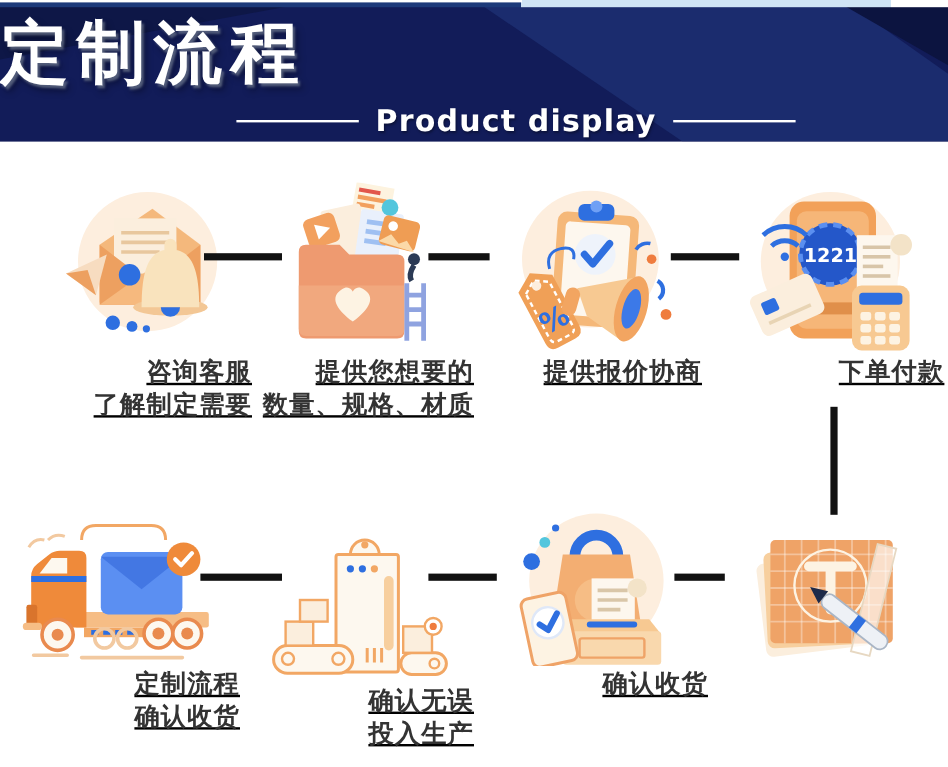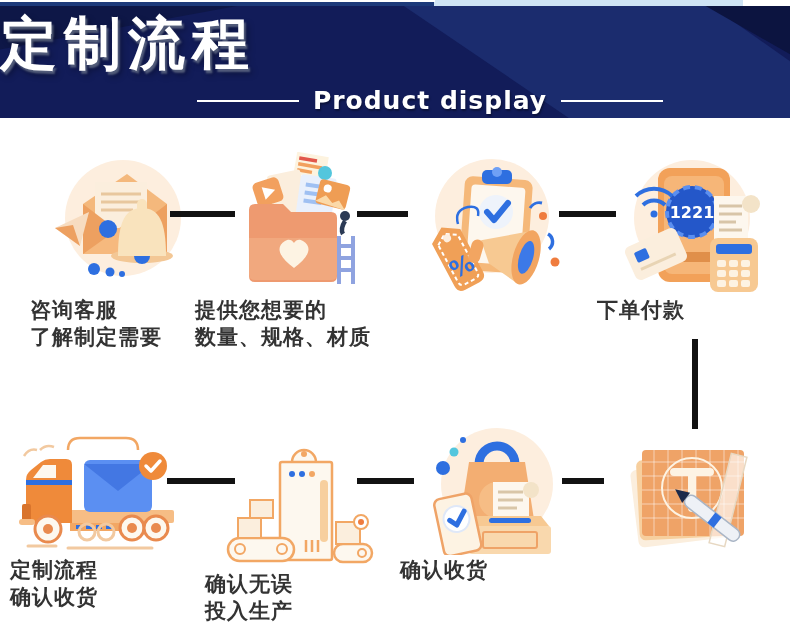--- a/index.html
+++ b/index.html
@@ -15,21 +15,21 @@
              background:linear-gradient(90deg,#1d3a7a 0 55%,#cfe4f5 55% 94%,#ffffff 94% 100%);}
   .top-strip::after{content:"";position:absolute;left:0;top:0;width:55%;height:2px;background:#ffffff;}
   .banner h1{position:absolute;left:0;top:6px;width:728px;margin:0;
              font-size:57px;font-weight:900;letter-spacing:7px;color:#ffffff;
              text-shadow:2px 3px 2px rgba(120,130,150,.65),4px 5px 6px rgba(0,0,0,.35);}
   .subtitle-row{position:absolute;left:0;top:86px;width:790px;display:flex;align-items:center;justify-content:center;gap:14px;padding-left:35px;}
   .subtitle-row .hline{display:inline-block;width:102px;height:2px;background:#ffffff;}
   .subtitle-row .subtitle{color:#ffffff;font-size:25px;font-weight:700;letter-spacing:1px;
              text-shadow:1px 2px 2px rgba(0,0,0,.35);}
   
-  .step{position:absolute;text-align:left;}
+  .step{position:absolute;text-align:right;text-decoration:underline;}
   .step .label{margin-top:2px;font-size:21px;line-height:27px;font-weight:700;color:#333;letter-spacing:1px;}
   .step .label span{display:block;}
   .s1{left:30px;top:152px;width:180px;}
   .s2{left:195px;top:152px;width:200px;}
   .s3{left:395px;top:152px;width:190px;}
   .s4{left:597px;top:152px;width:190px;}
   .s8{left:10px;top:420px;width:190px;}
   .s7{left:205px;top:434px;width:190px;}
   .s6{left:400px;top:420px;width:190px;}
   .s5{left:597px;top:420px;width:190px;}
@@ -162,20 +162,23 @@
         <path d="M66 98 L114 74 L114 130 L80 118 Z" fill="#f7c992"></path>
         <ellipse cx="114" cy="102" rx="13" ry="28" fill="#f2a561"></ellipse>
         <ellipse cx="114" cy="102" rx="7" ry="17" fill="#3c79e8"></ellipse>
         <rect x="58" y="98" width="12" height="24" rx="6" fill="#f2a561"></rect>
       </g>
       <circle cx="131" cy="64" r="4" fill="#ef7c3e"></circle>
       <path d="M136 82 a9 9 0 0 1 1 15" stroke="#2e6fe0" stroke-width="3.5" fill="none"></path>
       <circle cx="143" cy="110" r="4.5" fill="#ef7c3e"></circle>
       <path d="M118 56 a11 11 0 0 1 12 -5" stroke="#2e6fe0" stroke-width="3" fill="none"></path>
     </svg>
+    <div class="label">
+      <span>提供报价协商</span>
+    </div>
   </div>
 
   <div class="step s4">
     <svg width="156" height="143" viewBox="0 0 156 143">
       <circle cx="78" cy="66" r="58" fill="#fdeede"></circle>
       <g>
         <rect x="44" y="16" width="72" height="114" rx="12" fill="#f2a159"></rect>
         <rect x="50" y="24" width="60" height="98" rx="8" fill="#f6b678"></rect>
         <rect x="50" y="100" width="60" height="10" fill="#e08f4a"></rect>
         <circle cx="78" cy="60" r="26" fill="#2457c9"></circle>

